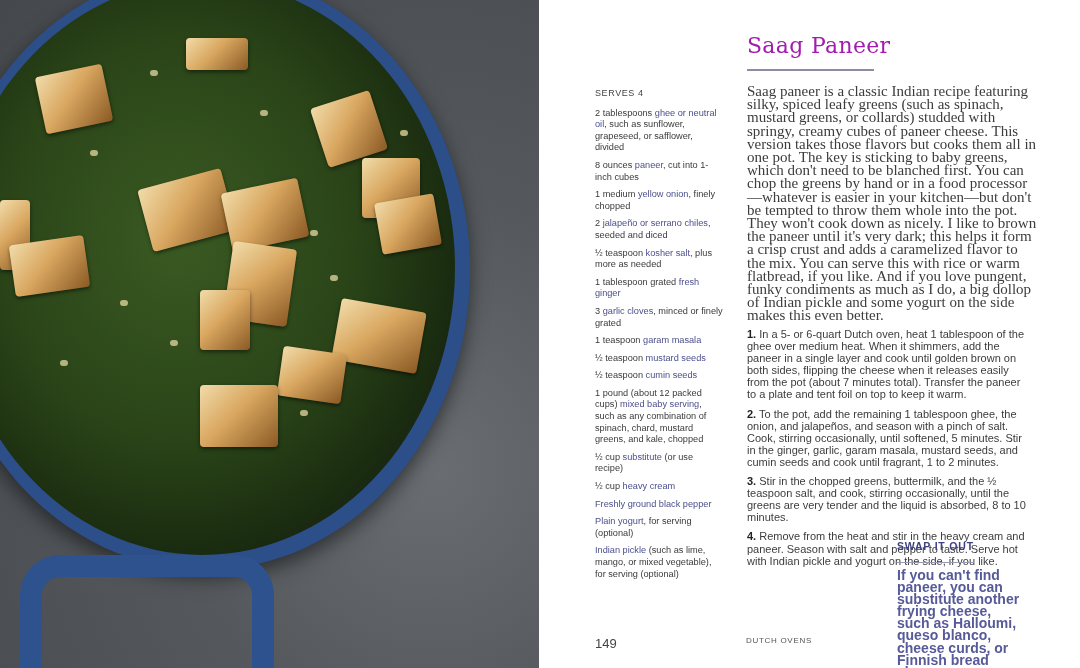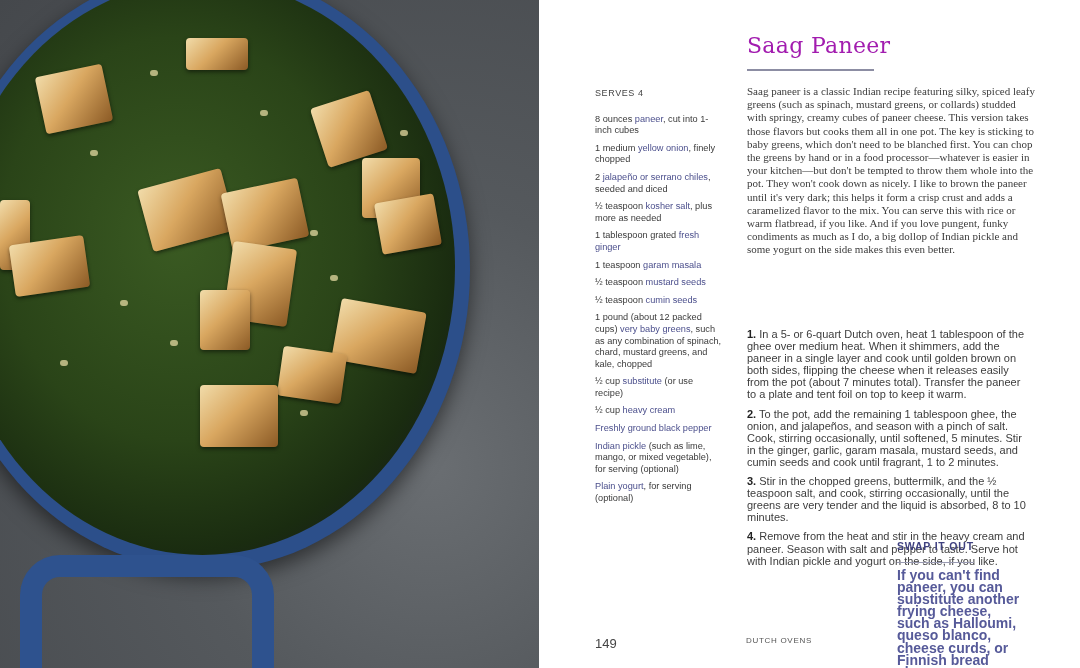--- a/index.html
+++ b/index.html
@@ -9,26 +9,26 @@
   .pot{position:absolute;left:-60px;top:-30px;width:530px;height:600px;border-radius:50%;
     background:#2c4f8a;box-shadow:0 8px 20px rgba(0,0,0,.5);}
   .pot-inner{position:absolute;left:-50px;top:-20px;width:505px;height:575px;border-radius:50%;
     background:radial-gradient(ellipse at 45% 45%, #3a5a22 0%, #2a4418 45%, #1a2c10 70%, #161a1c 85%, #10131a 100%);}
   .handle{position:absolute;left:20px;top:555px;width:210px;height:120px;border:22px solid #2e528e;border-radius:40px 40px 0 0;border-bottom:none;}
   .cube{position:absolute;background:linear-gradient(135deg,#f1dcaa 0%,#d9a760 45%,#8b5a25 100%);border-radius:4px;box-shadow:0 2px 4px rgba(0,0,0,.5);}
   .onion{position:absolute;width:8px;height:6px;border-radius:3px;background:#d8cf98;opacity:.8;}
 
   .page{position:absolute;left:539px;top:0;width:541px;height:668px;background:#fff;}
   .ingredients{position:absolute;left:56px;top:88px;width:128px;font-size:9.2px;line-height:11.6px;color:#3a3a3a;}
-  .serves{font-size:9px;letter-spacing:.6px;color:#444;margin-bottom:14px;}
+  .serves{font-size:9px;letter-spacing:.6px;color:#444;margin-bottom:8px;}
   .ing{margin-bottom:6px;}
   .hl{color:#4b4f8c;}
   .title{position:absolute;left:208px;top:33px;font-family:"DejaVu Serif",serif;font-size:22px;color:#a21caf;letter-spacing:.3px;}
   .title-rule{position:absolute;left:208px;top:69px;width:127px;height:2px;background:#8c8da3;}
-  .intro{position:absolute;left:208px;top:85px;width:290px;font-family:"Liberation Serif",serif;font-size:11px;line-height:13.2px;color:#3c3c3c;}
+  .intro{position:absolute;left:208px;top:85px;width:290px;font-family:"Liberation Serif",serif;font-size:15px;line-height:13.2px;color:#3c3c3c;}
   .steps{position:absolute;left:208px;top:289px;width:285px;font-size:11px;line-height:12.1px;color:#3c3c3c;margin-top:39px;}
   .step{margin-bottom:7px;}
   .step b{color:#222;}
   .swap{position:absolute;left:358px;top:536px;width:130px;}
   .swap-head{font-size:10.5px;font-weight:bold;letter-spacing:.8px;color:#3f4180;display:inline-block;border-bottom:1.5px solid #9a9bb3;padding-bottom:10px;}
   .swap-text{margin-top:6px;font-size:14px;line-height:12.1px;font-weight:bold;color:#565a99;}
   .folio{position:absolute;left:56px;top:636px;font-size:13px;color:#444;}
   .section{position:absolute;left:207px;top:636px;font-size:8px;letter-spacing:.7px;color:#555;}
 </style>
 </head>
@@ -61,34 +61,36 @@
   <div class="onion" style="left:170px;top:340px;"></div>
   <div class="onion" style="left:330px;top:275px;"></div>
   <div class="onion" style="left:400px;top:130px;"></div>
   <div class="onion" style="left:300px;top:410px;"></div>
 </div>
 
 <div class="page">
   <div class="ingredients">
     <div class="serves">SERVES 4</div>
     <div id="ing-list">
+        <div class="ing"><span>2 tablespoons </span><span class="hl">ghee or neutral oil</span><span>, such as sunflower, grapeseed, or safflower, divided</span></div>
         <div class="ing"><span>8 ounces </span><span class="hl">paneer</span><span>, cut into 1-inch cubes</span></div>
         <div class="ing"><span>1 medium </span><span class="hl">yellow onion</span><span>, finely chopped</span></div>
         <div class="ing"><span>2 </span><span class="hl">jalapeño or serrano chiles</span><span>, seeded and diced</span></div>
         <div class="ing"><span>½ teaspoon </span><span class="hl">kosher salt</span><span>, plus more as needed</span></div>
         <div class="ing"><span>1 tablespoon grated </span><span class="hl">fresh ginger</span><span></span></div>
+        <div class="ing"><span>3 </span><span class="hl">garlic cloves</span><span>, minced or finely grated</span></div>
         <div class="ing"><span>1 teaspoon </span><span class="hl">garam masala</span><span></span></div>
         <div class="ing"><span>½ teaspoon </span><span class="hl">mustard seeds</span><span></span></div>
         <div class="ing"><span>½ teaspoon </span><span class="hl">cumin seeds</span><span></span></div>
-        <div class="ing"><span>1 pound (about 12 packed cups) </span><span class="hl">very baby greens</span><span>, such as any combination of spinach, chard, mustard greens, and kale, chopped</span></div>
+        <div class="ing"><span>1 pound (about 12 packed cups) </span><span class="hl">mixed baby serving</span><span>, such as any combination of spinach, chard, mustard greens, and kale, chopped</span></div>
         <div class="ing"><span>½ cup </span><span class="hl">substitute</span><span> (or use recipe)</span></div>
         <div class="ing"><span>½ cup </span><span class="hl">heavy cream</span><span></span></div>
         <div class="ing"><span></span><span class="hl">Freshly ground black pepper</span><span></span></div>
+        <div class="ing"><span></span><span class="hl">Plain yogurt</span><span>, for serving (optional)</span></div>
         <div class="ing"><span></span><span class="hl">Indian pickle</span><span> (such as lime, mango, or mixed vegetable), for serving (optional)</span></div>
-        <div class="ing"><span></span><span class="hl">Plain yogurt</span><span>, for serving (optional)</span></div>
       </div>
   </div>
 
   <div class="title">Saag Paneer</div>
   <div class="title-rule"></div>
 
   <div class="intro">Saag paneer is a classic Indian recipe featuring silky, spiced leafy greens (such as spinach, mustard greens, or collards) studded with springy, creamy cubes of paneer cheese. This version takes those flavors but cooks them all in one pot. The key is sticking to baby greens, which don't need to be blanched first. You can chop the greens by hand or in a food processor—whatever is easier in your kitchen—but don't be tempted to throw them whole into the pot. They won't cook down as nicely. I like to brown the paneer until it's very dark; this helps it form a crisp crust and adds a caramelized flavor to the mix. You can serve this with rice or warm flatbread, if you like. And if you love pungent, funky condiments as much as I do, a big dollop of Indian pickle and some yogurt on the side makes this even better.</div>
 
   <div class="steps">
     <div class="step"><b>1.</b><span> In a 5- or 6-quart Dutch oven, heat 1 tablespoon of the ghee over medium heat. When it shimmers, add the paneer in a single layer and cook until golden brown on both sides, flipping the cheese when it releases easily from the pot (about 7 minutes total). Transfer the paneer to a plate and tent foil on top to keep it warm.</span></div>

